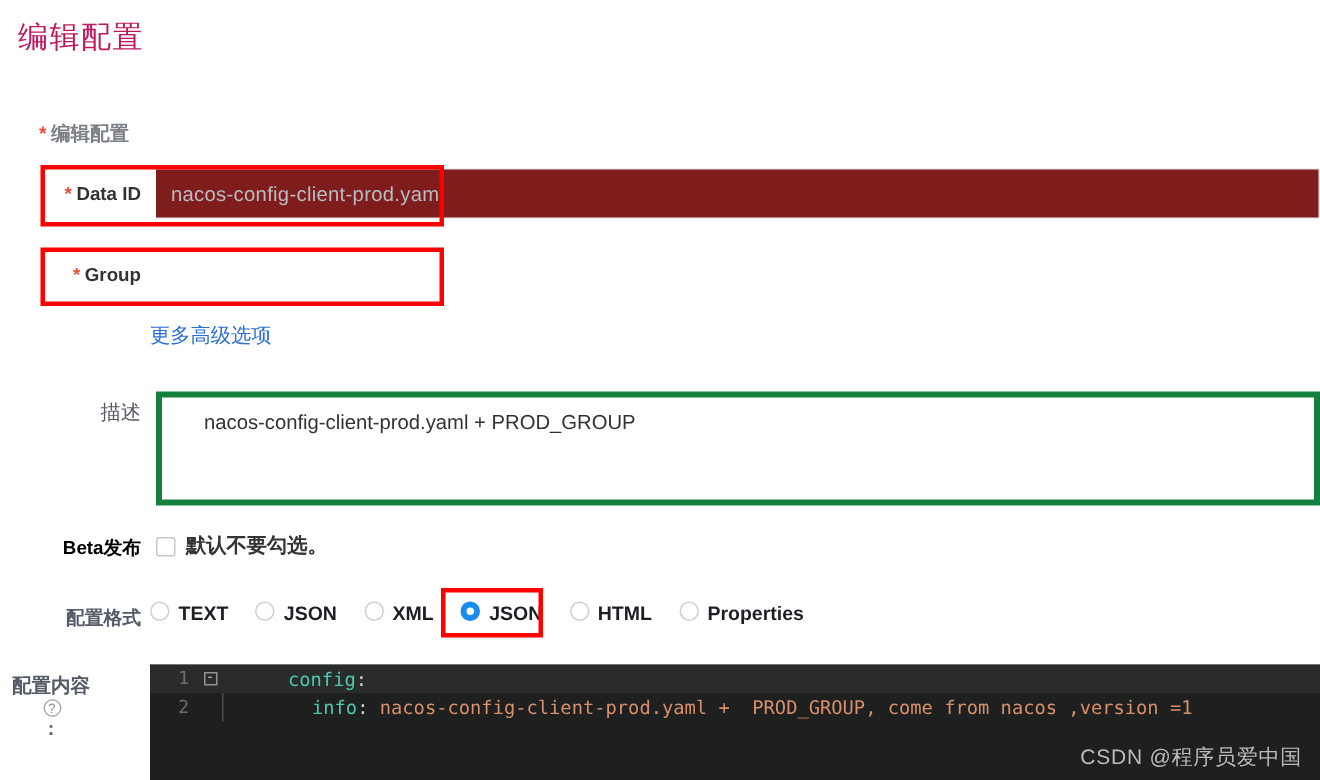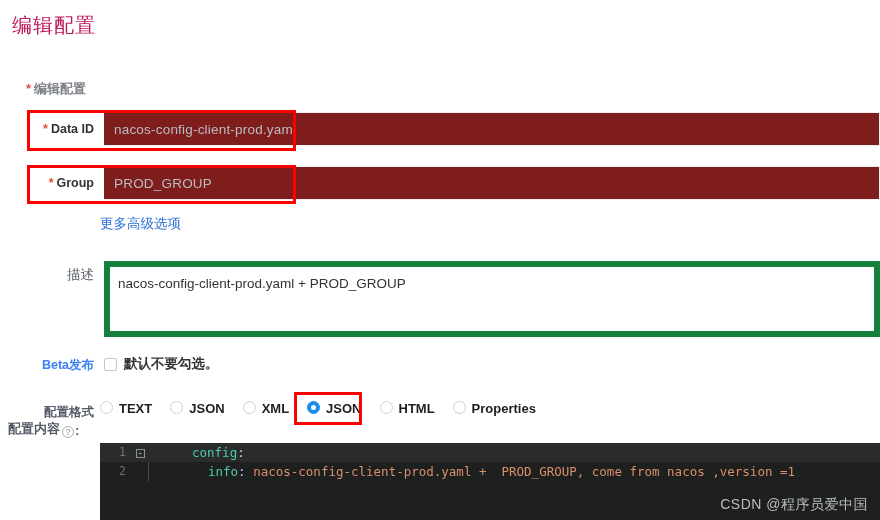--- a/index.html
+++ b/index.html
@@ -119,40 +119,40 @@
     font-size: 13.5px;
     color: #555b66;
   }
   #desc-box {
     position: absolute;
     left: 104px;
     top: 261px;
     right: 0;
     height: 76px;
     background: #ffffff;
-    border: 6px solid #15803d;
-    box-sizing: border-box;
-    padding: 7px 8px;
+    border: 4px solid #15803d;
+    box-sizing: border-box;
+    padding: 7px 28px;
     font-size: 13.5px;
     color: #333333;
     line-height: 20px;
     overflow: hidden;
     white-space: nowrap;
   }
 
   
   #beta-label {
     position: absolute;
     left: 0;
     top: 357px;
     width: 94px;
     text-align: right;
     font-size: 12.5px;
     font-weight: bold;
-    color: #3b82f6;
+    color: #000000;
   }
   #beta-check-wrap {
     position: absolute;
     left: 104px;
     top: 355px;
     display: flex;
     align-items: center;
   }
   .checkbox-square {
     width: 13px;
@@ -227,27 +227,28 @@
     font-size: 13px;
     font-weight: bold;
     color: #1c1f23;
     white-space: nowrap;
   }
 
   
   #content-label {
     position: absolute;
     left: 8px;
-    top: 420px;
+    top: 448px;
     font-size: 13px;
     font-weight: bold;
     color: #555b66;
     display: flex;
-    align-items: flex-end;
-    white-space: nowrap;
+    align-items: center;
+    white-space: nowrap;
+    flex-direction: column;
   }
   .help-icon {
     display: inline-block;
     width: 12px;
     height: 12px;
     border-radius: 50%;
     border: 1px solid #a9adb3;
     color: #8a8f96;
     font-size: 9px;
     font-weight: normal;
@@ -344,21 +345,20 @@
       <span>Data ID</span>
   </div>
   <div class="field-input" id="data-id-input">nacos-config-client-prod.yaml</div>
 </div>
 
 <div class="field-row" id="row-group">
   <div class="field-label">
     <span class="req-star">*</span>
       <span>Group</span>
   </div>
-  <div class="field-input" id="group-input">PROD_GROUP</div>
 </div>
 
 <div class="annot-box" id="annot-dataid"></div>
 <div class="annot-box" id="annot-group"></div>
 
 <div class="adv-link">更多高级选项</div>
 
 <div id="desc-label">描述</div>
 <div id="desc-box">nacos-config-client-prod.yaml +  PROD_GROUP</div>
 

